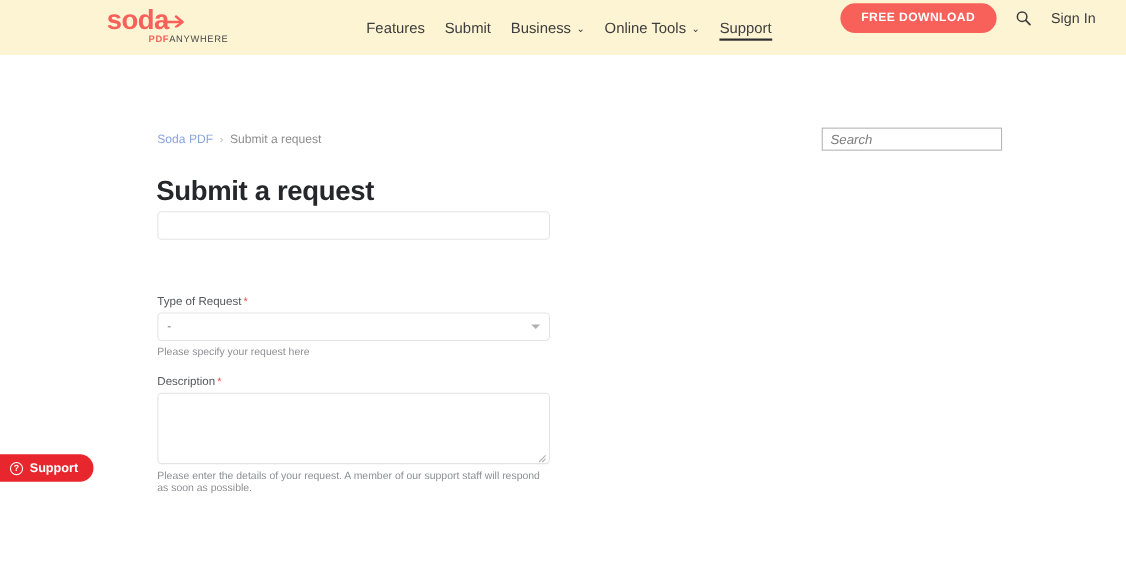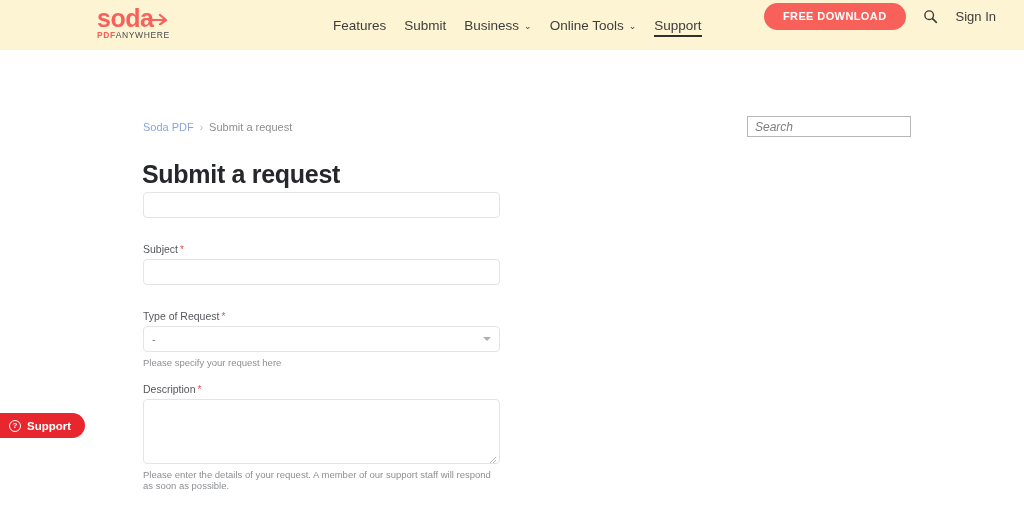--- a/index.html
+++ b/index.html
@@ -41,20 +41,21 @@
     width: 22px;
     height: 14px;
     margin-left: -6px;
   }
   .logo-arrow svg { position: absolute; left: 0; top: 0; }
   .logo-tag {
     margin-top: 1px;
     font-size: 8.5px;
     letter-spacing: 0.6px;
     font-weight: 700;
+    margin-left: 38px;
   }
   .logo-tag .pdf { color: #f8615a; }
   .logo-tag .any { color: #4a4a4a; font-weight: 400; }
 
   .main-nav {
     position: absolute;
     left: 333px;
     top: 0;
     height: 50px;
     display: flex;
@@ -328,26 +329,20 @@
 
   <h1 class="page-title">Submit a request</h1>
 
   <div class="form">
 
     <div class="field">
       <input class="text-input" type="text" value="" style="">
     </div>
     <div class="spacer"></div>
 
-    <div class="field">
-      <label class="field-label">
-        <span>Subject</span><span class="req">*</span>
-      </label>
-      <input class="text-input" type="text" value="" style="">
-    </div>
     <div class="spacer"></div>
 
     <div class="field">
       <label class="field-label">
         <span>Type of Request</span><span class="req">*</span>
       </label>
       <div class="select-wrap">
         <div class="select-input">
           <span>-</span>
         </div>

